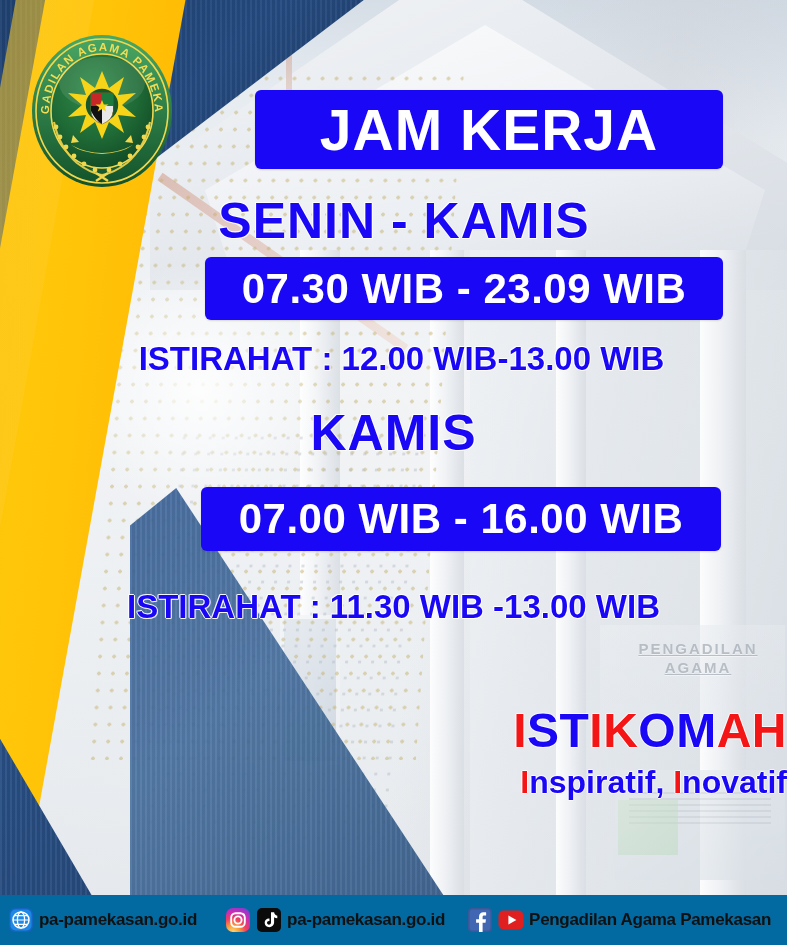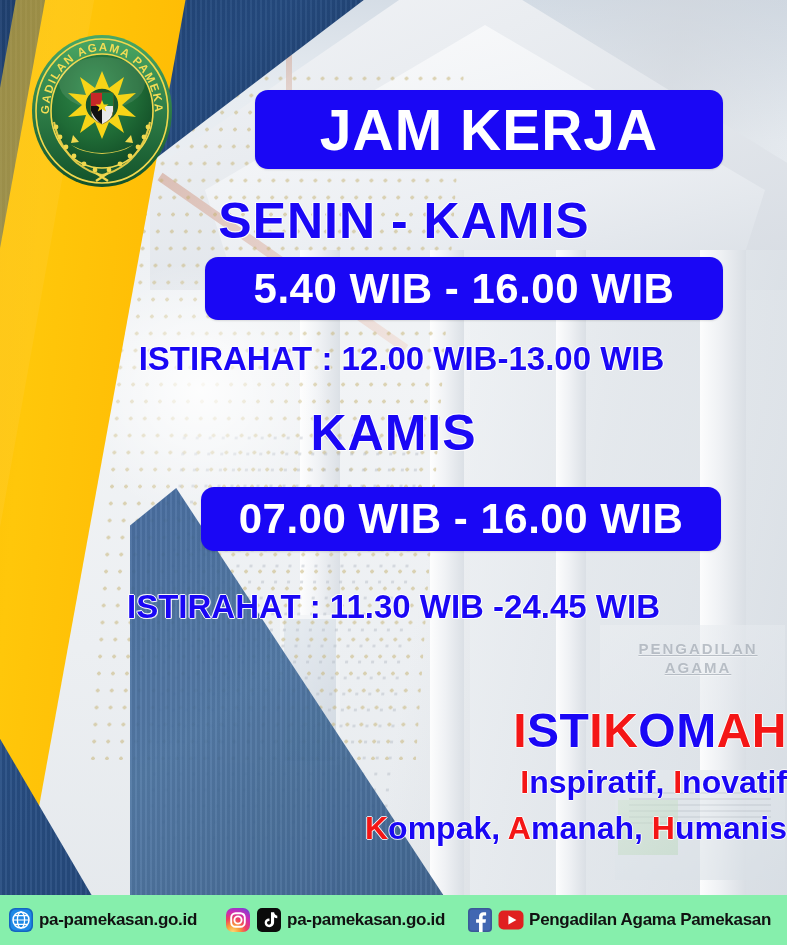--- a/index.html
+++ b/index.html
@@ -170,21 +170,21 @@
   }
 
   
   .content {
     position:absolute; inset:0; z-index:30;
   }
 
   .pill {
     position:absolute;
     background:#1a07f5;
-    border-radius:13px;
+    border-radius:6px;
     color:#ffffff;
     font-weight:700;
     display:flex; align-items:center; justify-content:center;
     letter-spacing:.5px;
     white-space:nowrap;
     box-shadow:0 1px 2px rgba(0,0,0,.12);
   }
 
   #pill-title { left:255px; top:90px; width:468px; height:79px; font-size:57px; letter-spacing:1px; }
   #pill-mon   { left:205px; top:257px; width:518px; height:63px; font-size:42px; }
@@ -216,21 +216,21 @@
   .ch-b { color:#1a07f5; }
   .slogan span {
     text-shadow:
        1px 0 0 rgba(255,255,255,.8), -1px 0 0 rgba(255,255,255,.8),
        0 1px 0 rgba(255,255,255,.8), 0 -1px 0 rgba(255,255,255,.8);
   }
 
   
   .footer {
     position:absolute; left:0; bottom:0; width:787px; height:50px;
-    background:#86efac; z-index:40;
+    background:#0369a1; z-index:40;
     display:flex; align-items:center;
   }
   .fgroup { display:flex; align-items:center; gap:5px; }
   .fgroup .ftxt {
     font-size:17px; font-weight:700; color:#111111;
     letter-spacing:-.3px; white-space:nowrap;
   }
   #fg-web   { margin-left:8px; }
   #fg-ig    { margin-left:28px; }
   #fg-fb    { margin-left:22px; }
@@ -325,33 +325,32 @@
       <path d="M69,146 L81,154 M81,146 L69,154" stroke="#f0d84e" stroke-width="2.4"></path>
     </svg>
   </div>
 
   <div class="content">
 
     <div class="pill" id="pill-title">JAM KERJA</div>
 
     <div class="bigblue" id="lbl-senin">SENIN - KAMIS</div>
 
-    <div class="pill" id="pill-mon">5.40 WIB - 16.00 WIB</div>
+    <div class="pill" id="pill-mon">07.30 WIB - 23.09 WIB</div>
 
     <div class="bigblue" id="lbl-rest-mon">ISTIRAHAT : 12.00 WIB-13.00 WIB</div>
 
     <div class="bigblue" id="lbl-jumat">KAMIS</div>
 
     <div class="pill" id="pill-fri">07.00 WIB - 16.00 WIB</div>
 
-    <div class="bigblue" id="lbl-rest-fri">ISTIRAHAT : 11.30 WIB -24.45 WIB</div>
+    <div class="bigblue" id="lbl-rest-fri">ISTIRAHAT : 11.30 WIB -13.00 WIB</div>
 
     <div class="slogan" id="slogan-main"><span class="ch-r">I</span><span class="ch-b">S</span><span class="ch-b">T</span><span class="ch-r">I</span><span class="ch-r">K</span><span class="ch-b">O</span><span class="ch-b">M</span><span class="ch-r">A</span><span class="ch-r">H</span></div>
     <div class="slogan" id="slogan-l2"><span class="ch-r">I</span><span class="ch-b">nspiratif, </span><span class="ch-r">I</span><span class="ch-b">novatif</span></div>
-    <div class="slogan" id="slogan-l3"><span class="ch-r">K</span><span class="ch-b">ompak, </span><span class="ch-r">A</span><span class="ch-b">manah, </span><span class="ch-r">H</span><span class="ch-b">umanis</span></div>
   </div>
 
   <div class="footer">
 
     <div class="fgroup" id="fg-web">
       <svg class="ico" viewBox="0 0 26 26">
         <rect x="1" y="1" width="24" height="24" rx="6" fill="#1565c0"></rect>
         <rect x="2.5" y="2.5" width="21" height="21" rx="5" fill="#1e88e5"></rect>
         <circle cx="13" cy="13" r="8" fill="none" stroke="#ffffff" stroke-width="1.5"></circle>
         <ellipse cx="13" cy="13" rx="3.6" ry="8" fill="none" stroke="#ffffff" stroke-width="1.3"></ellipse>

